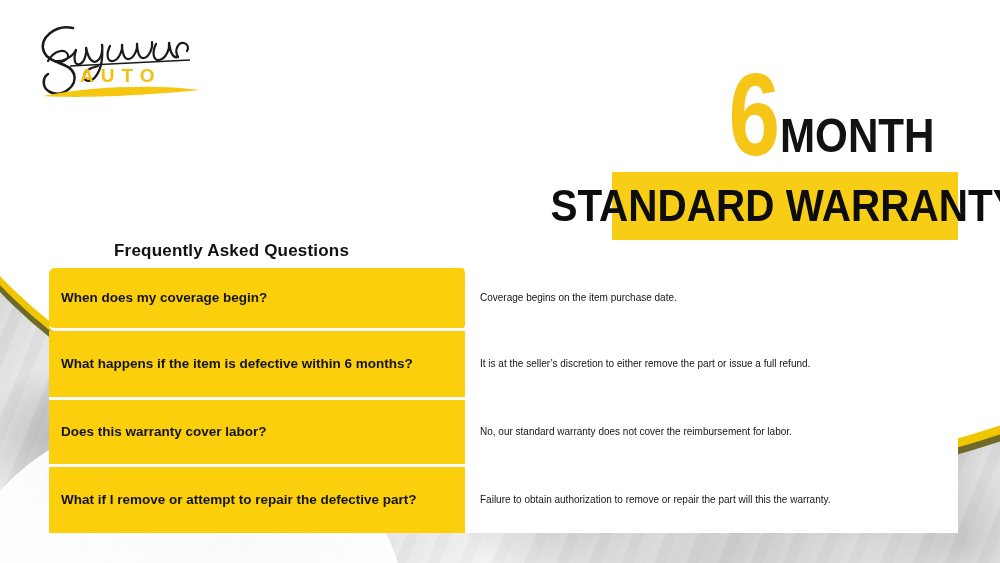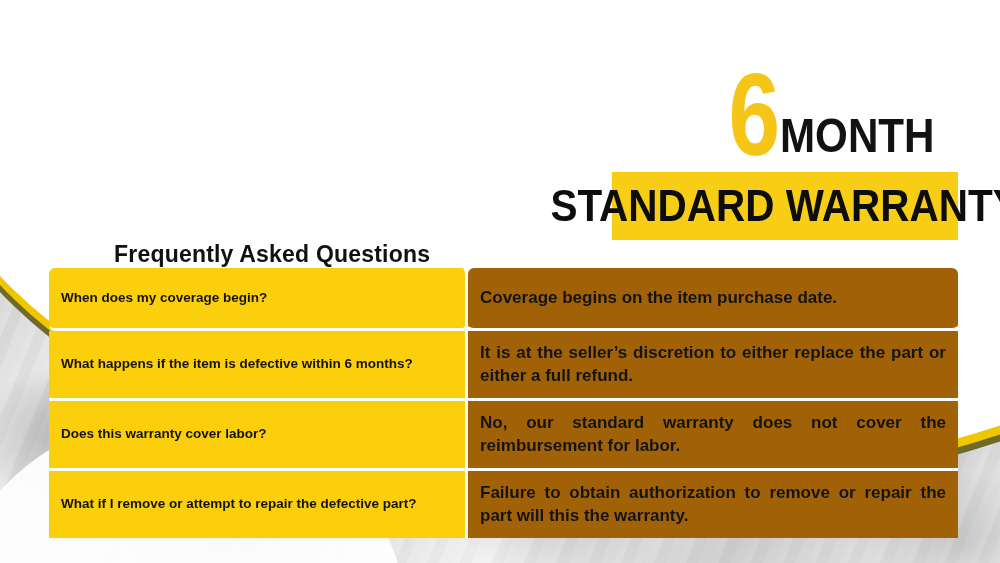--- a/index.html
+++ b/index.html
@@ -110,39 +110,39 @@
     color:#0d0d0d;
     font-family:"Liberation Sans Narrow","Liberation Sans",sans-serif;
     font-weight:bold;font-size:44px;line-height:1;
     transform:scaleX(.92);
     white-space:nowrap;
   }
 
   
   .faq-title{
     position:absolute;left:114px;top:241px;
-    font-size:23px;font-weight:bold;color:#111;
+    font-size:17px;font-weight:bold;color:#111;
     letter-spacing:.2px;
     text-shadow:0 1px 0 rgba(255,255,255,.6);
   }
 
   .faq-table{
     position:absolute;left:49px;top:268px;width:909px;
     border-collapse:separate;border-spacing:0;
   }
   .faq-table td{vertical-align:middle;padding:10px 12px;}
   .q-cell{
     width:392px;background:#fbcf0c;color:#141414;
     font-size:13.5px;font-weight:bold;line-height:1.35;
     border-right:3px solid #ffffff;border-bottom:3px solid #ffffff;
     padding-left:11px;
   }
   .a-cell{
-    background:#a16207;color:#141414;
-    font-size:17px;font-weight:bold;line-height:1.38;
+    background:#ffffff;color:#141414;
+    font-size:10px;font-weight:normal;line-height:1.38;
     text-align:justify;
     border-bottom:3px solid #ffffff;
     padding-left:12px;padding-right:13px;
   }
   tr:last-child .q-cell,tr:last-child .a-cell{border-bottom:none;}
   .r1 .q-cell,.r1 .a-cell{height:40px;border-radius:6px;}
   .r2 .q-cell,.r2 .a-cell{height:46px;}
   .r3 .q-cell,.r3 .a-cell{height:44px;margin-top:24px;}
   .r4 .q-cell,.r4 .a-cell{height:46px;}
 </style>
@@ -156,41 +156,58 @@
   <div class="bg-wash"></div>
 
   <div class="swoosh-wrap">
     <div class="swoosh-dark"></div>
     <div class="swoosh-yellow"></div>
     <div class="swoosh-white"></div>
   </div>
 
   <div class="bottom-white"></div>
 
+  <div class="logo">
+    <svg width="210" height="90" viewBox="0 0 210 90">
+      <g fill="none" stroke="#1a1a1a">
+        <path d="M55 12 C38 8 20 22 26 36 C31 48 52 46 56 58 C60 70 44 82 32 76 C24 72 24 62 30 58" stroke-width="2.6" stroke-linecap="round"></path>
+        <path d="M30 45 C36 34 48 32 50 39 C51 44 42 48 36 45 C44 46 54 42 58 34" stroke-width="2.2" stroke-linecap="round"></path>
+        <path d="M58 34 C55 44 57 50 62 48 C67 46 69 36 68 31 C70 42 74 48 79 45 C84 42 85 32 84 28
+                 C85 40 84 52 78 60 C73 67 66 66 66 60 C66 55 72 52 80 50" stroke-width="2.2" stroke-linecap="round"></path>
+        <path d="M92 30 C88 38 89 46 95 45 C101 44 105 34 104 28 C104 36 106 44 111 43 C116 42 120 33 119 27
+                 C119 35 121 43 126 42 C131 41 135 32 134 26" stroke-width="2.2" stroke-linecap="round"></path>
+        <path d="M138 28 C134 36 135 45 141 44 C148 43 152 33 151 26 C152 34 154 43 160 41" stroke-width="2.2" stroke-linecap="round"></path>
+        <path d="M160 41 C156 34 160 26 166 27 C170 28 171 32 169 35" stroke-width="2.2" stroke-linecap="round"></path>
+        <path d="M52 50 L172 44" stroke-width="1.4"></path>
+      </g>
+      <text x="62" y="66" fill="#f0c10d" font-family="Liberation Sans, sans-serif" font-size="19" font-weight="bold" letter-spacing="7">AUTO</text>
+      <path d="M25 80 C70 70 140 68 182 74 C142 78 72 83 25 80 Z" fill="#f5c70f"></path>
+    </svg>
+  </div>
 
   <div class="six-month">
     <span class="six">6</span>
     <span class="month">MONTH</span>
   </div>
 
   <div class="warranty-banner">
     <span>STANDARD WARRANTY</span>
   </div>
 
   <div class="faq-title">Frequently Asked Questions</div>
 
   <table class="faq-table">
     <tbody>
       <tr class="r1">
         <td class="q-cell">When does my coverage begin?</td>
         <td class="a-cell">Coverage begins on the item purchase date.</td>
       </tr>
       <tr class="r2">
         <td class="q-cell">What happens if the item is defective within 6 months?</td>
-        <td class="a-cell">It is at the seller’s discretion to either replace the part or either a full refund.</td>
+        <td class="a-cell">It is at the seller’s discretion to either remove the part or issue a full refund.</td>
       </tr>
       <tr class="r3">
         <td class="q-cell">Does this warranty cover labor?</td>
         <td class="a-cell">No, our standard warranty does not cover the reimbursement for labor.</td>
       </tr>
       <tr class="r4">
         <td class="q-cell">What if I remove or attempt to repair the defective part?</td>
         <td class="a-cell">Failure to obtain authorization to remove or repair the part will this the warranty.</td>
       </tr>
     </tbody>

